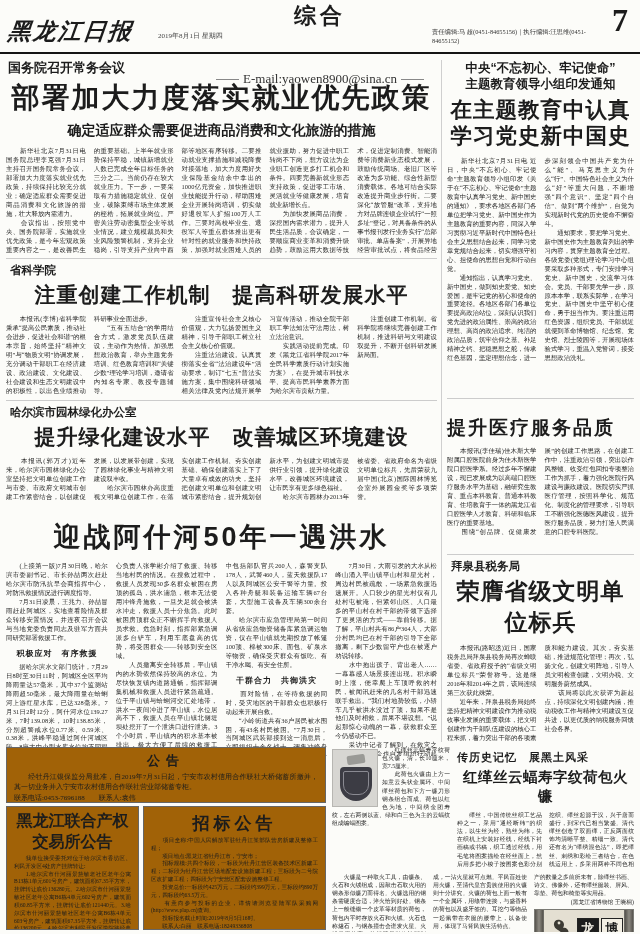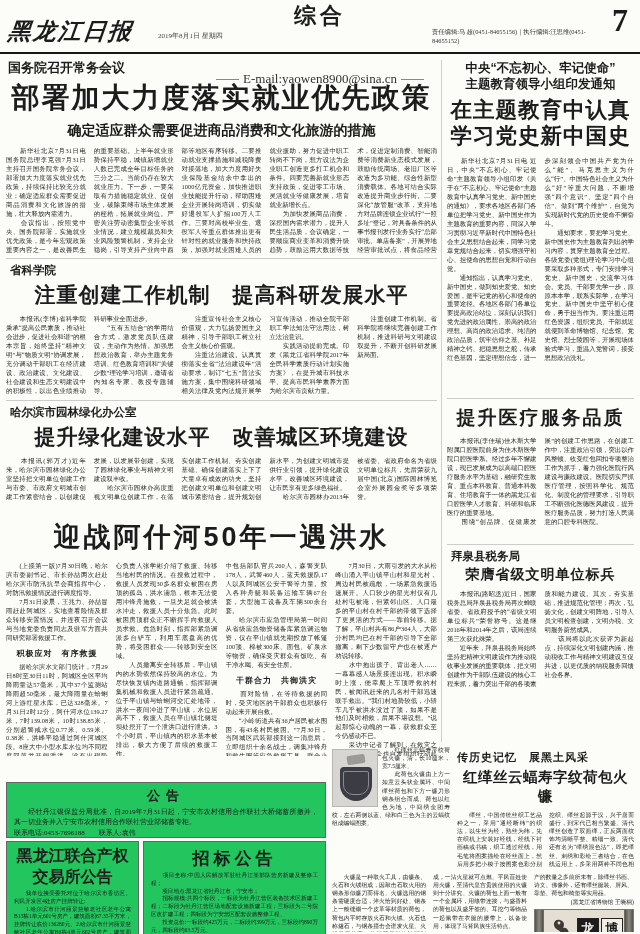--- a/index.html
+++ b/index.html
@@ -42,28 +42,28 @@
 
   .flood-title { font-weight:900; font-size:27px; letter-spacing:3px; text-align:center; margin-top:4px; }
   .flood-cols  { display:flex; gap:8px; margin-top:7px; height:194px; overflow:hidden; }
   .flood-col   { flex:1; overflow:hidden; }
   .subhead     { font-weight:700; font-size:8px; text-align:center; margin:5px 0 4px 0; letter-spacing:1px; }
 
   .theme-kicker { font-weight:700; font-size:12.5px; text-align:center; line-height:1.25; margin-top:4px; }
   .theme-title  { font-weight:900; font-size:21.5px; letter-spacing:1px; text-align:center; line-height:1.18; margin-top:6px; }
   .theme-body   { margin-top:8px; height:238px; column-count:2; column-gap:8px; }
 
-  .dent-title { font-weight:900; font-size:19px; letter-spacing:2px; text-align:center; margin-top:6px; }
+  .dent-title { font-weight:900; font-size:19px; letter-spacing:2px; margin-top:16px; }
   .dent-body  { margin-top:6px; height:104px; column-count:2; column-gap:8px; }
 
-  .tax-title { font-weight:900; font-size:14px; letter-spacing:1px; text-align:center; margin-top:2px; }
+  .tax-title { font-weight:900; font-size:23px; letter-spacing:1px; text-align:center; margin-top:2px; }
   .tax-body  { margin-top:6px; height:130px; column-count:2; column-gap:8px; }
 
   
-  .box { position:absolute; border:1px solid #666; background:#22c55e; padding:4px 7px; overflow:hidden;margin-top:35px; }
+  .box { position:absolute; border:1px solid #666; background:#a16207; padding:4px 7px; overflow:hidden; }
   .box-gonggao { left:6px; top:747px; width:320px; height:56px; }
   .gg-title { font-weight:700; font-size:13px; text-align:center; letter-spacing:6px; }
   .gg-body  { font-size:7px; line-height:1.45; text-align:justify; white-space:pre-line; margin-top:2px; }
   .gg-contact { font-size:7px; margin-top:1px; }
 
   .box-property { left:6px; top:806px; width:133px; height:124px; }
   .prop-title { font-weight:900; font-size:16px; text-align:center; }
   .prop-body  { font-size:5.6px; line-height:1.4; text-align:justify; white-space:pre-line; margin-top:2px; }
 
   .box-tender { left:143px; top:806px; width:183px; height:124px; }

